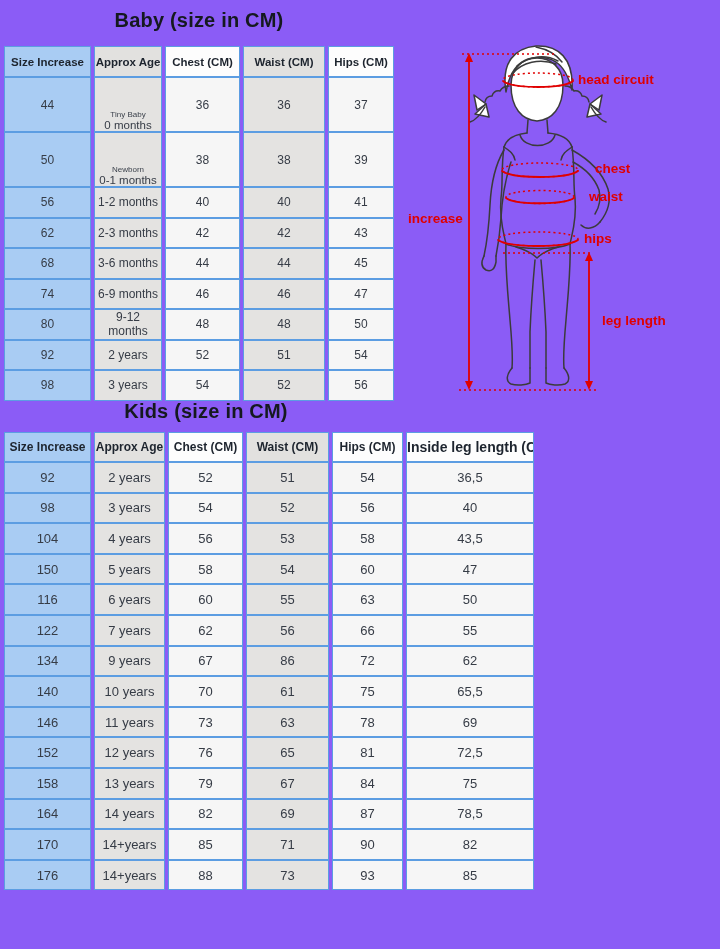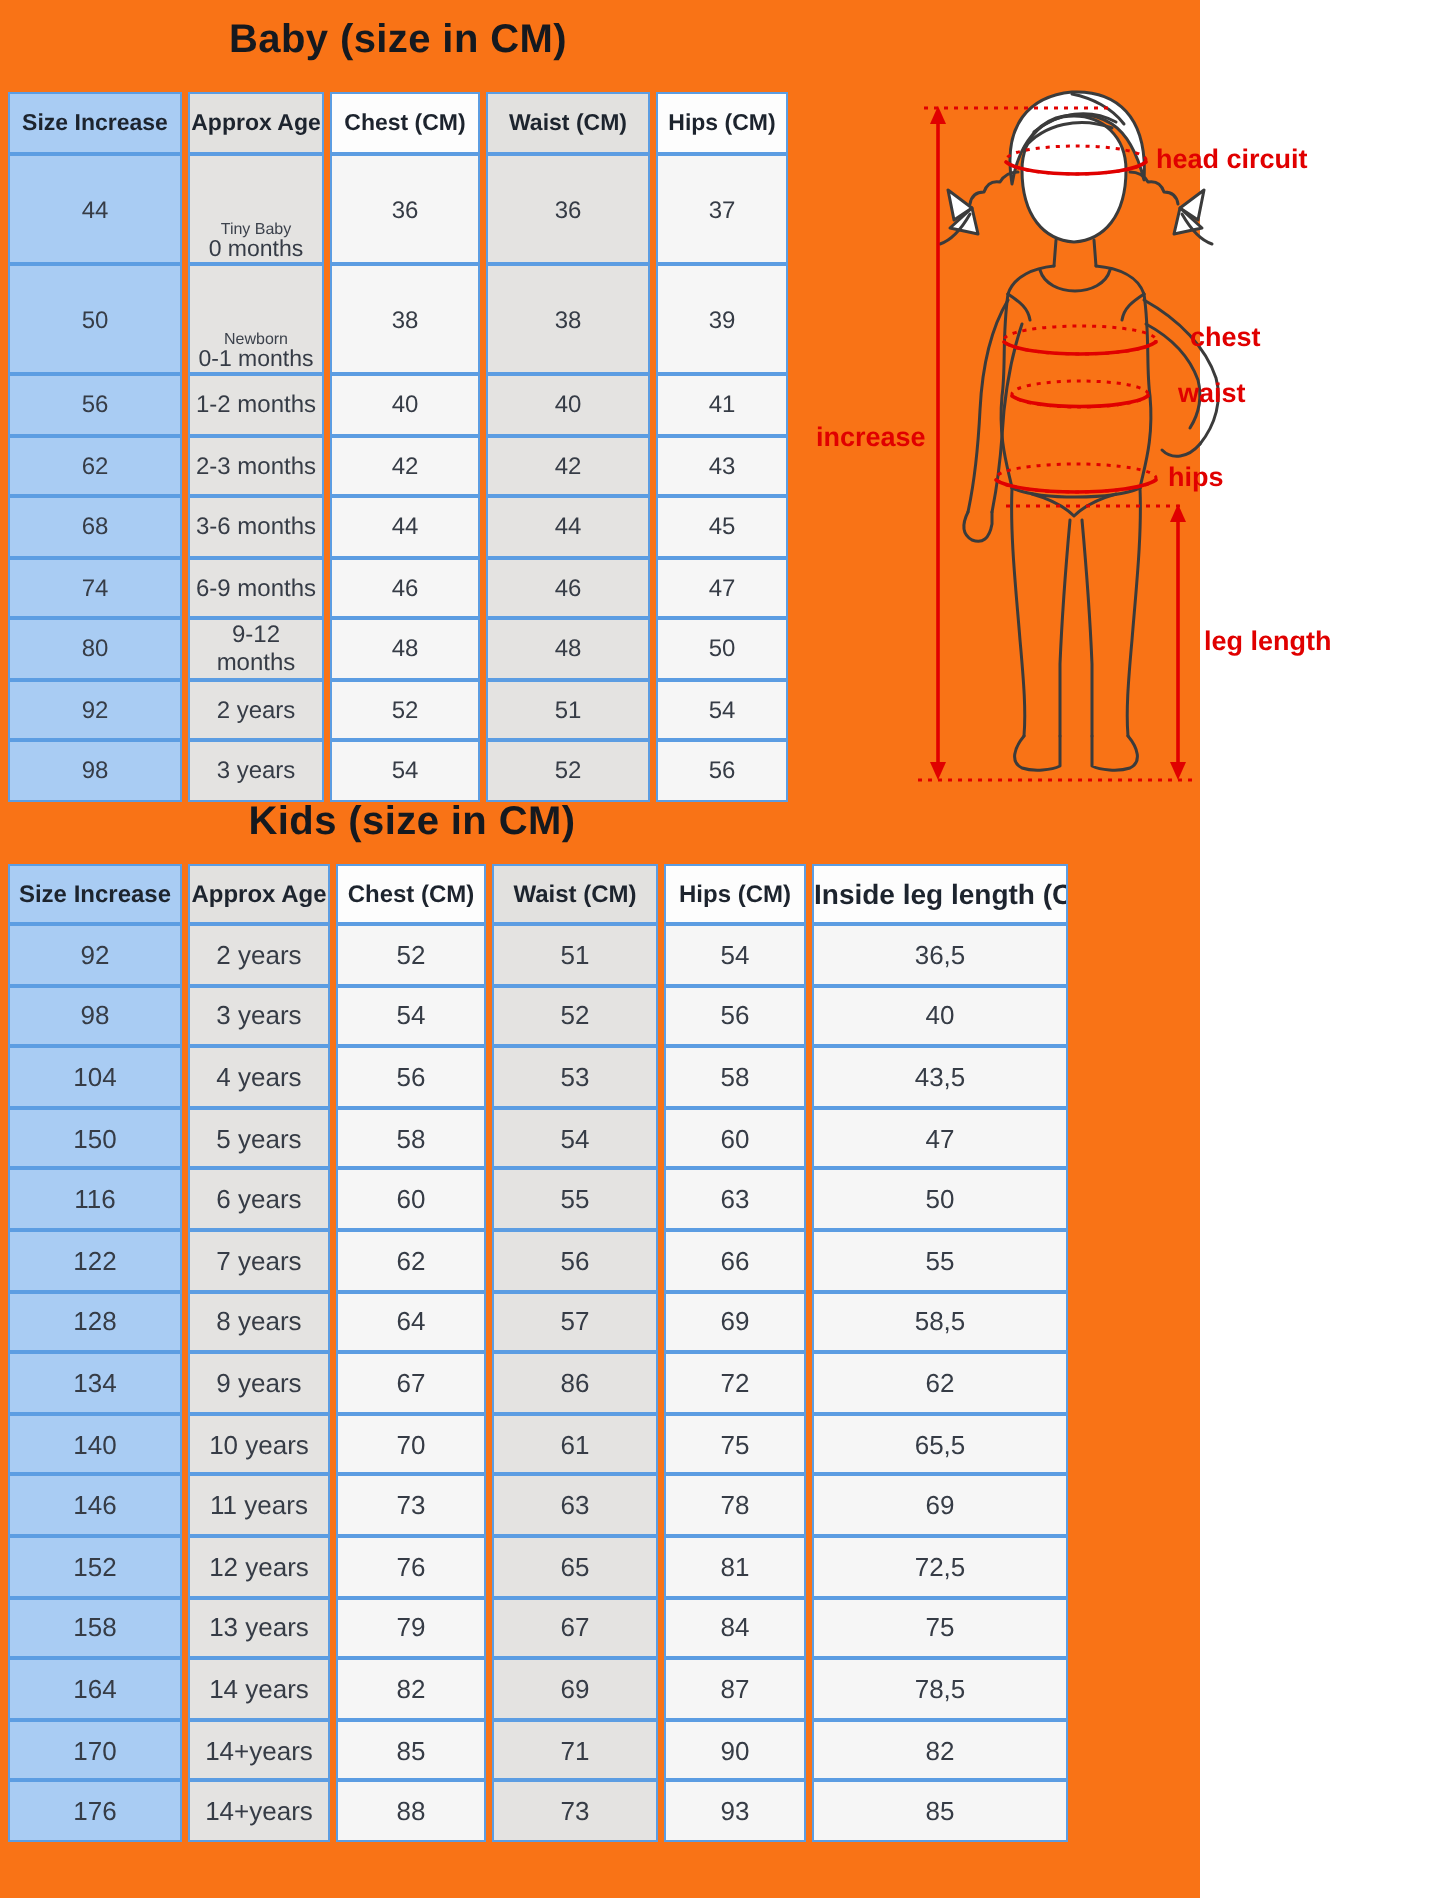--- a/index.html
+++ b/index.html
@@ -1,21 +1,21 @@
 <!DOCTYPE html>
 <html><head>
 <meta charset="utf-8">
 <style>
   html,body{margin:0;padding:0;}
   body{
     width:720px;height:949px;overflow:hidden;background:#ffffff;
     font-family:"Liberation Sans","DejaVu Sans",sans-serif;
     -webkit-font-smoothing:antialiased;
   }
-  .stage{position:relative;width:600px;height:949px;background:#f97316;}
+  .stage{position:relative;width:720px;height:949px;background:#8b5cf6;}
 
   .chart-title{
     position:absolute;text-align:center;font-size:20px;font-weight:800;
     color:#15191f;letter-spacing:.2px;
   }
   #baby-title{top:9px;left:0;width:398px;}
   #kids-title{top:400px;left:0;width:412px;}
 
   table.sizes{
     position:absolute;border-collapse:separate;border-spacing:3px 0;
@@ -296,28 +296,20 @@
         </tr>
         <tr>
           <td class="col-blue">122</td>
           <td class="col-gray">7 years</td>
           <td class="col-light">62</td>
           <td class="col-gray">56</td>
           <td class="col-light">66</td>
           <td class="col-light">55</td>
         </tr>
         <tr>
-          <td class="col-blue">128</td>
-          <td class="col-gray">8 years</td>
-          <td class="col-light">64</td>
-          <td class="col-gray">57</td>
-          <td class="col-light">69</td>
-          <td class="col-light">58,5</td>
-        </tr>
-        <tr>
           <td class="col-blue">134</td>
           <td class="col-gray">9 years</td>
           <td class="col-light">67</td>
           <td class="col-gray">86</td>
           <td class="col-light">72</td>
           <td class="col-light">62</td>
         </tr>
         <tr>
           <td class="col-blue">140</td>
           <td class="col-gray">10 years</td>

